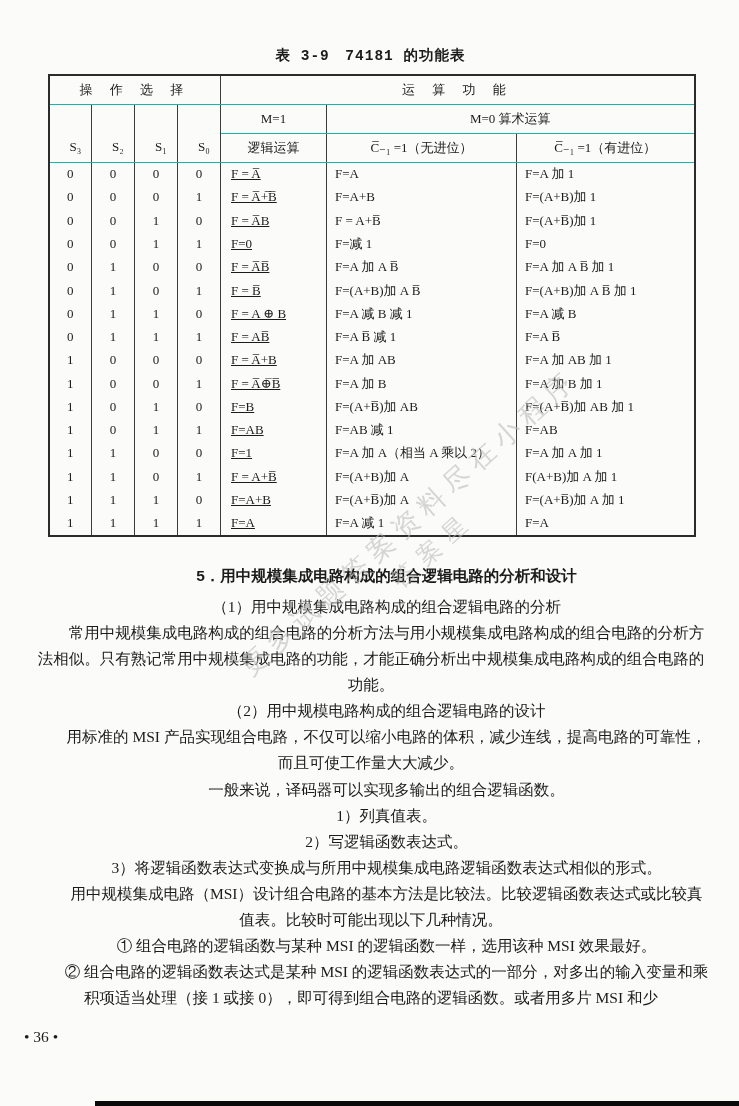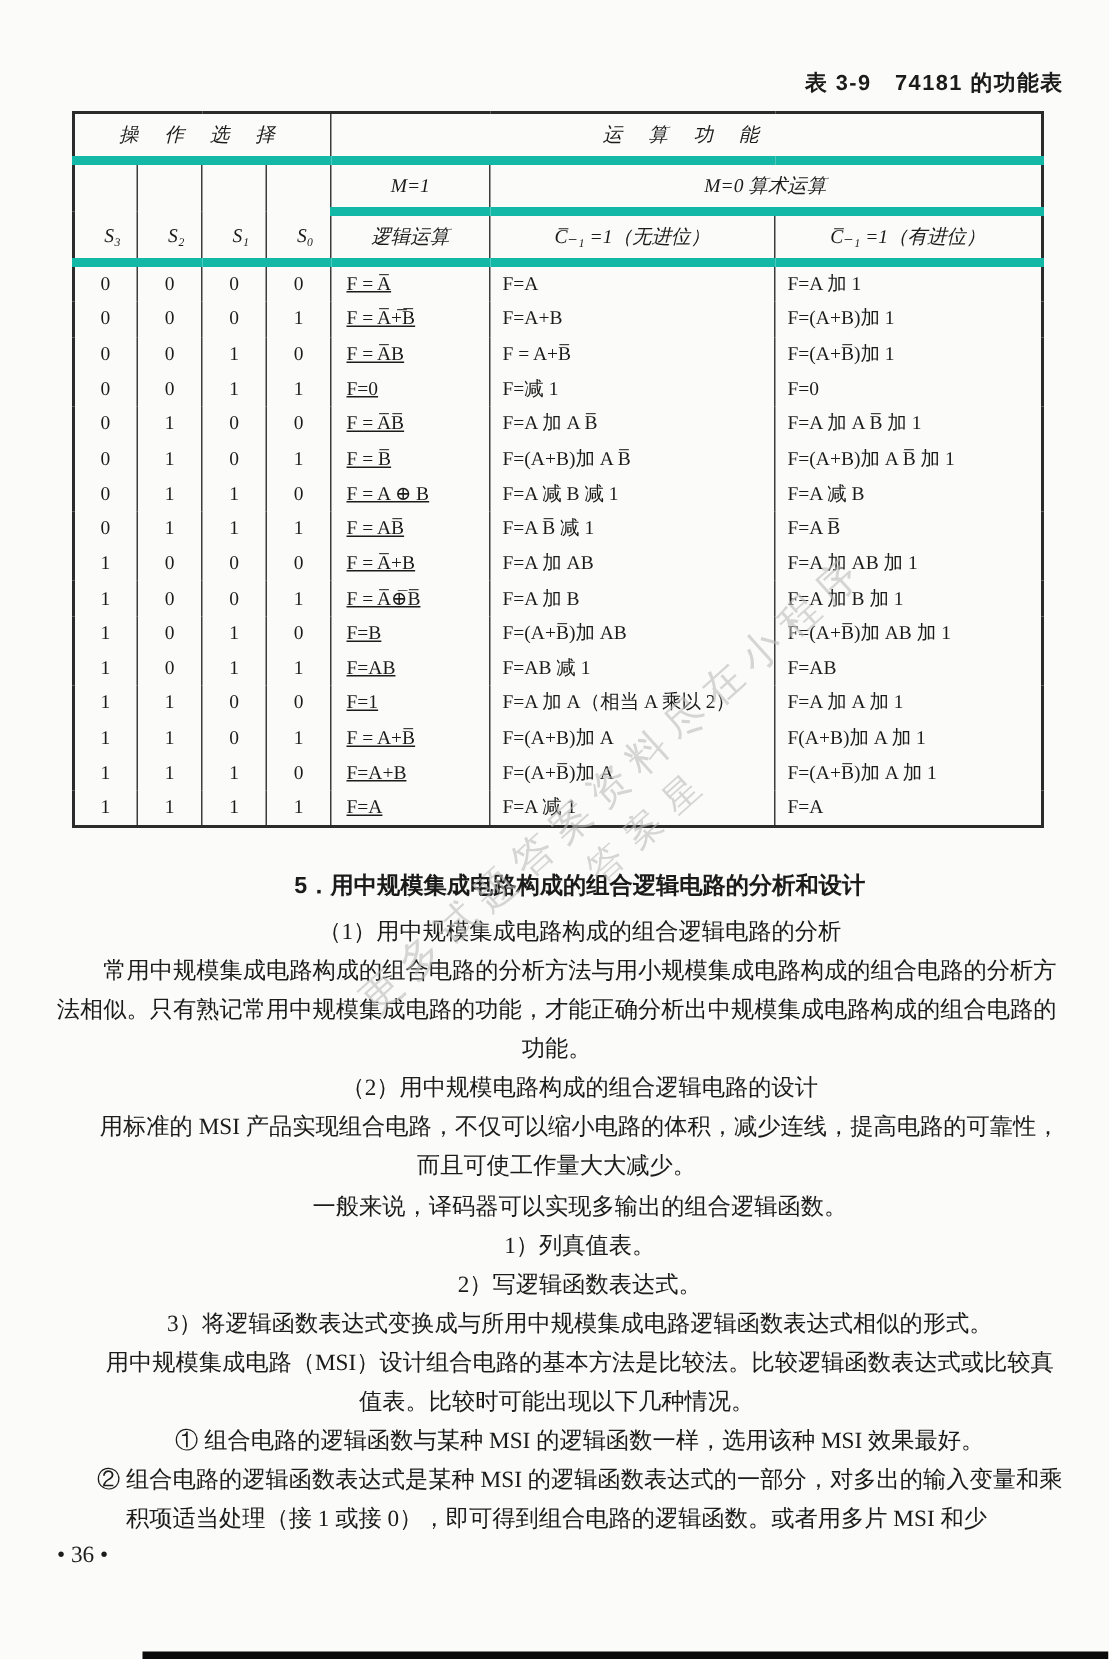--- a/index.html
+++ b/index.html
@@ -7,64 +7,64 @@
   body {
     background:#fbfbfa;
     font-family:"Liberation Serif","DejaVu Serif",serif;
     color:#1b1b1b;
     position:relative;
     overflow:hidden;
   }
   .page { position:relative; width:739px; height:1106px; padding:46px 30px 0 32px; z-index:1; }
 
   .caption {
-    text-align:right;
+    text-align:center;
     font-size:14.5px;
     font-weight:bold;
-    font-family:Liberation Sans, sans-serif;
+    font-family:Liberation Mono, monospace;
     margin-bottom:9px;
     letter-spacing:1px;
   }
 
   .table-wrap { width:646px; margin:0 auto; }
   table {
     border-collapse:collapse;
     width:646px;
     table-layout:fixed;
     font-size:13px;
     border:2px solid #2b2b2b;
   }
   th, td {
     border-left:1px solid #3c3c3c;
     border-right:1px solid #3c3c3c;
     font-weight:normal;
     text-align:center;
     vertical-align:middle;
   }
-  thead th { border-bottom:6px solid #14b8a6; padding:5px 20px;font-style:italic; }
+  thead th { border-bottom:1px solid #14b8a6; padding:5px 20px; }
   thead th.s-h { vertical-align:bottom; padding-bottom:7px;margin-left:28px; }
   tbody td { padding:3.2px 5px; line-height:1.3; }
   tbody td.c-sel { text-align:center; }
   tbody td.c-logic { text-align:left; padding-left:10px;text-decoration:underline; }
   tbody td.c-arith { text-align:left; padding-left:8px; }
   .sp { letter-spacing:7px; }
 
   .content { margin-top:26px; font-size:15.5px; line-height:1.68; width:678px;text-align:center; }
   .heading {
     font-weight:bold;
     font-family:"Liberation Sans","DejaVu Sans",sans-serif;
     text-indent:2em;
     font-size:15.5px;
     margin-bottom:5px;
   }
   .content p { text-indent:2em; }
 
   .page-number {
     position:absolute;
-    left:38px;
+    left:24px;
     top:1028px;
     font-size:15.5px;
   }
 
   .watermark {
     position:absolute;
     left:110px;
     top:500px;
     width:620px;
     transform:rotate(-42deg);

